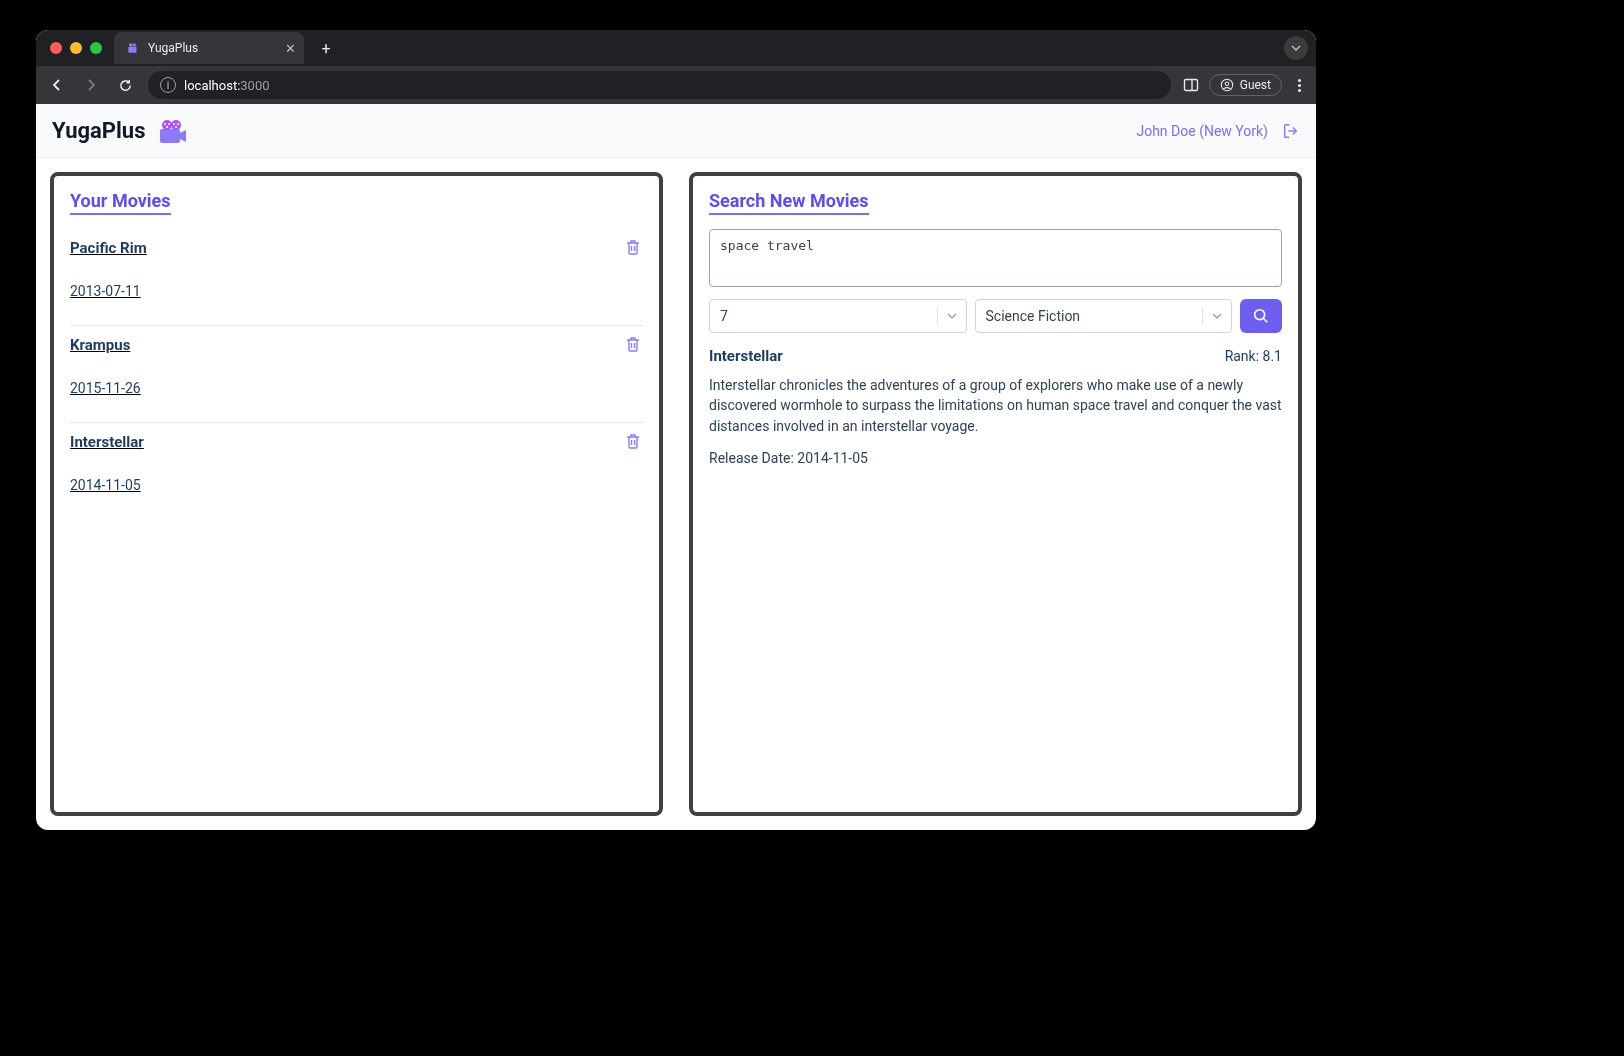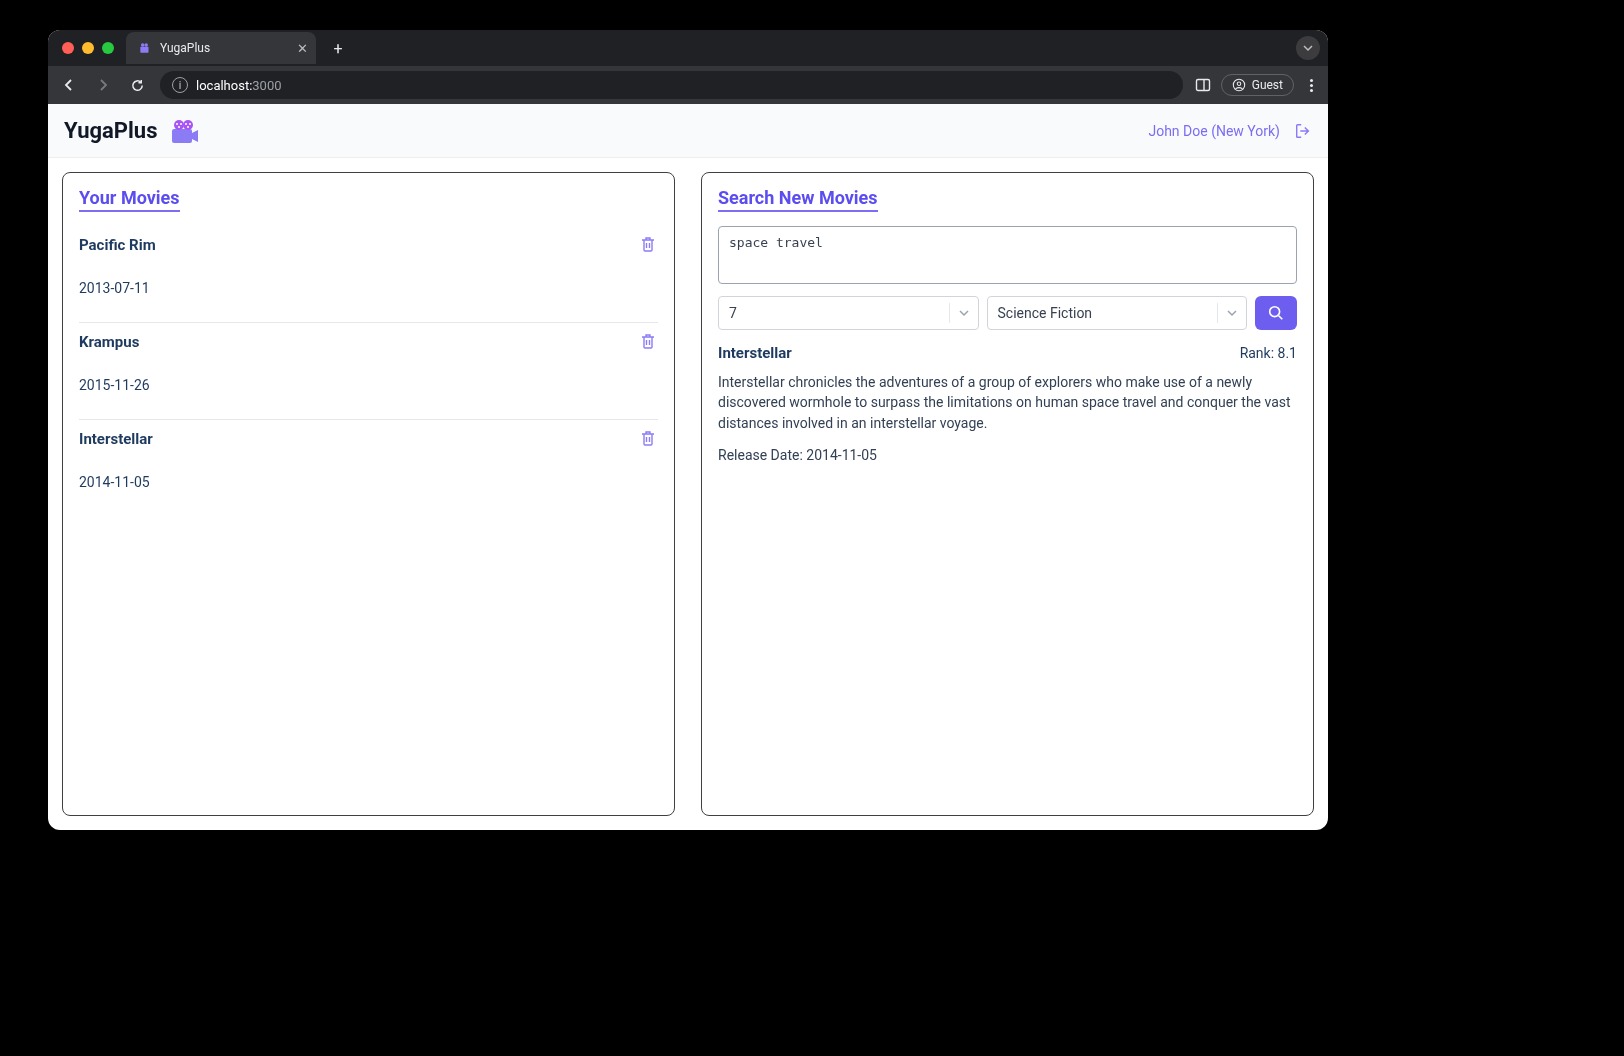--- a/index.html
+++ b/index.html
@@ -5,21 +5,21 @@
 * { box-sizing: border-box; margin: 0; padding: 0; }
 body {
   font-family: -apple-system, BlinkMacSystemFont, "Segoe UI", Roboto, Helvetica, Arial, sans-serif;
   background: #000;
   width: 1624px;
   height: 1056px;
   position: relative;
 }
 .browser-window {
   position: absolute;
-  left: 48px;
+  left: 36px;
   top: 30px;
   width: 1280px;
   height: 800px;
   background: #fff;
   border-radius: 12px;
   overflow: hidden;
   box-shadow: 0 10px 40px rgba(0,0,0,0.5);
 }
 .titlebar {
   height: 36px;
@@ -132,36 +132,36 @@
 .logout-icon { display:inline-flex; }
 
 .app-body {
   display: flex;
   gap: 26px;
   padding: 14px;
   height: calc(800px - 36px - 38px - 54px);
 }
 .panel {
   flex: 1;
-  border: 1px solid #404040;
+  border: 4px solid #404040;
   border-radius: 8px;
   background: #fff;
   padding: 14px 16px;
   overflow: auto;
 }
 .panel-title {
   color: #5b4df0;
   font-size: 18px;
   font-weight: 700;
   display: inline-block;
   border-bottom: 2px solid #7c6df2;
   padding-bottom: 2px;
   margin-bottom: 14px;
 }
-.movie-item { padding: 10px 0 18px 0; border-bottom: 1px solid #e5e7eb; position: relative; }
+.movie-item { padding: 10px 0 18px 0; border-bottom: 1px solid #e5e7eb; position: relative; text-decoration: underline; }
 .movie-item:last-child { border-bottom: none; }
 .movie-title { font-weight: 700; color: #1e3a5f; font-size: 15px; margin-bottom: 26px; }
 .movie-date { color: #1e3a5f; font-size: 14px; margin-bottom: 8px; }
 .trash-btn {
   position: absolute; right: 0; top: 8px;
   color: #8b7cf5; width:20px;height:20px;display:inline-flex;
 }
 
 .search-textarea {
   width: 100%; height: 58px;

